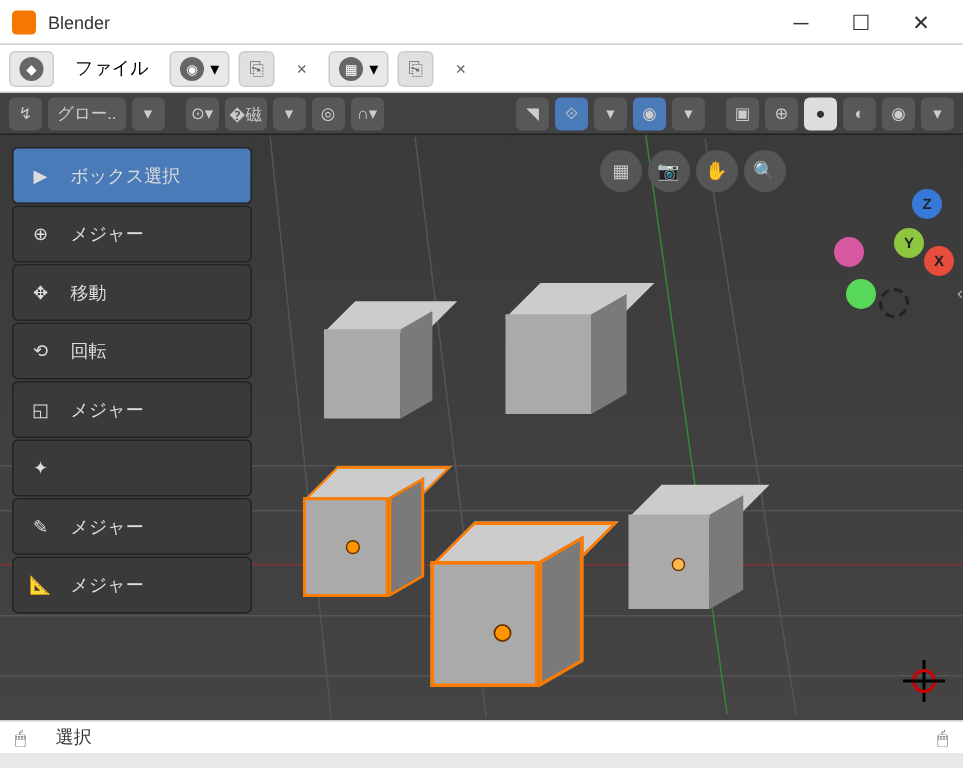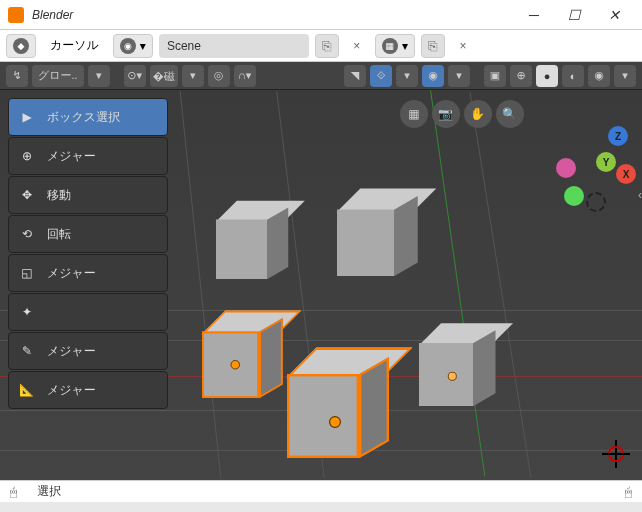--- a/index.html
+++ b/index.html
@@ -1,17 +1,17 @@
 <!DOCTYPE html>
 <html><head>
 <meta charset="utf-8">
 <style>
 *{box-sizing:border-box;margin:0;padding:0;font-family:sans-serif;font-size:12px;}
 body{background:#e8e8e8;width:642px;height:512px;overflow:hidden;}
-.titlebar{height:30px;background:#fff;display:flex;align-items:center;padding:0 8px;border-bottom:1px solid #ccc;font-style:italic;}
+.titlebar{height:30px;background:#fff;display:flex;align-items:center;padding:0 8px;border-bottom:1px solid #ccc;}
 .titlebar .logo{width:16px;height:16px;background:#f57900;border-radius:3px;margin-right:8px;}
 .titlebar .title{flex:1;color:#333;}
 .winbtns{display:flex;gap:0;}
 .winbtn{width:40px;height:28px;display:flex;align-items:center;justify-content:center;color:#333;font-size:14px;}
 .topbar{height:32px;background:#fff;display:flex;align-items:center;padding:2px 6px;gap:6px;border-bottom:1px solid #ccc;}
 .dropbtn{height:24px;background:#e8e8e8;border:1px solid #ccc;border-radius:4px;display:flex;align-items:center;padding:0 6px;gap:4px;}
 .dropbtn .round{width:16px;height:16px;border-radius:50%;background:#666;display:flex;align-items:center;justify-content:center;color:#fff;font-size:9px;}
 .textfield{flex:1;height:24px;background:#ddd;border:none;border-radius:4px;padding:0 8px;color:#333;}
 .iconbtn{width:24px;height:24px;background:#e0e0e0;border:1px solid #ccc;border-radius:4px;display:flex;align-items:center;justify-content:center;color:#666;}
 .main{position:relative;height:418px;background:#393939;}
@@ -57,26 +57,25 @@
     <div class="winbtn">─</div>
     <div class="winbtn">☐</div>
     <div class="winbtn">✕</div>
   </div>
 </div>
 
 <div class="topbar">
   <div class="dropbtn">
       <div class="round">◆</div>
     </div>
-  <div style="padding:0 8px;">カーソル</div>
+  <div style="padding:0 8px;">ファイル</div>
   <div class="dropbtn">
       <div class="round">◉</div>
       <span>▾</span>
     </div>
-  <input class="textfield" style="max-width: 150px;" value="Scene">
   <div class="iconbtn">⎘</div>
   <div class="iconbtn" style="background:transparent;border:none;">×</div>
   <div class="dropbtn">
       <div class="round">▦</div>
       <span>▾</span>
     </div>
   <div class="iconbtn">⎘</div>
   <div class="iconbtn" style="background:transparent;border:none;">×</div>
 </div>
 

